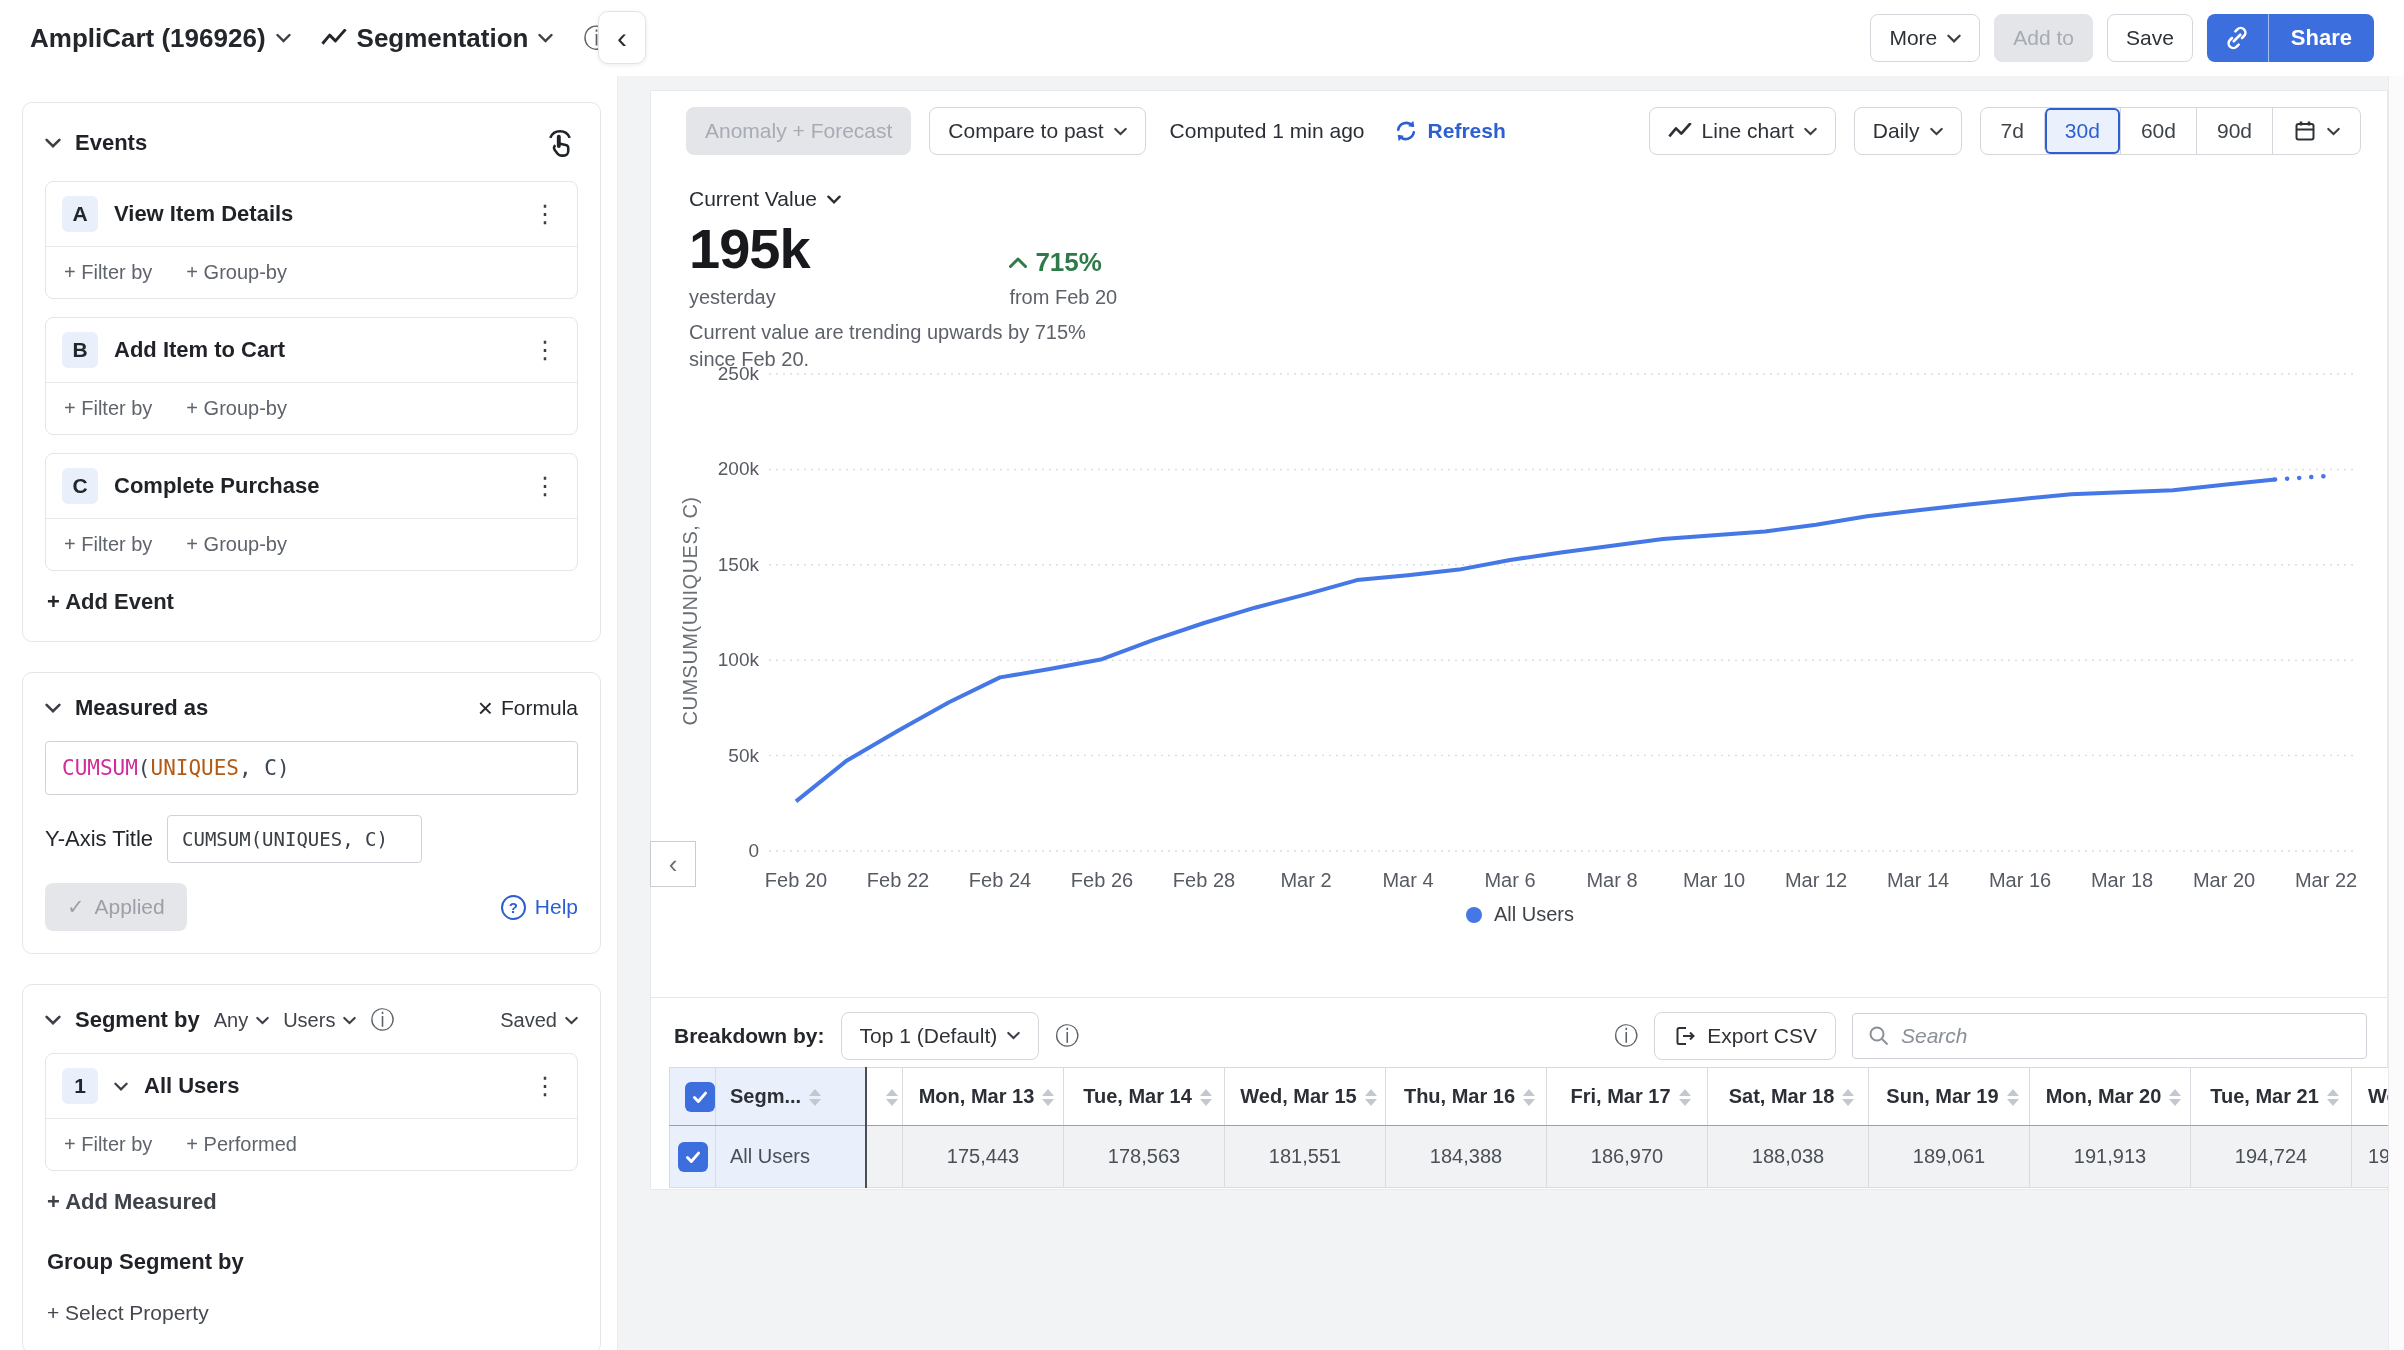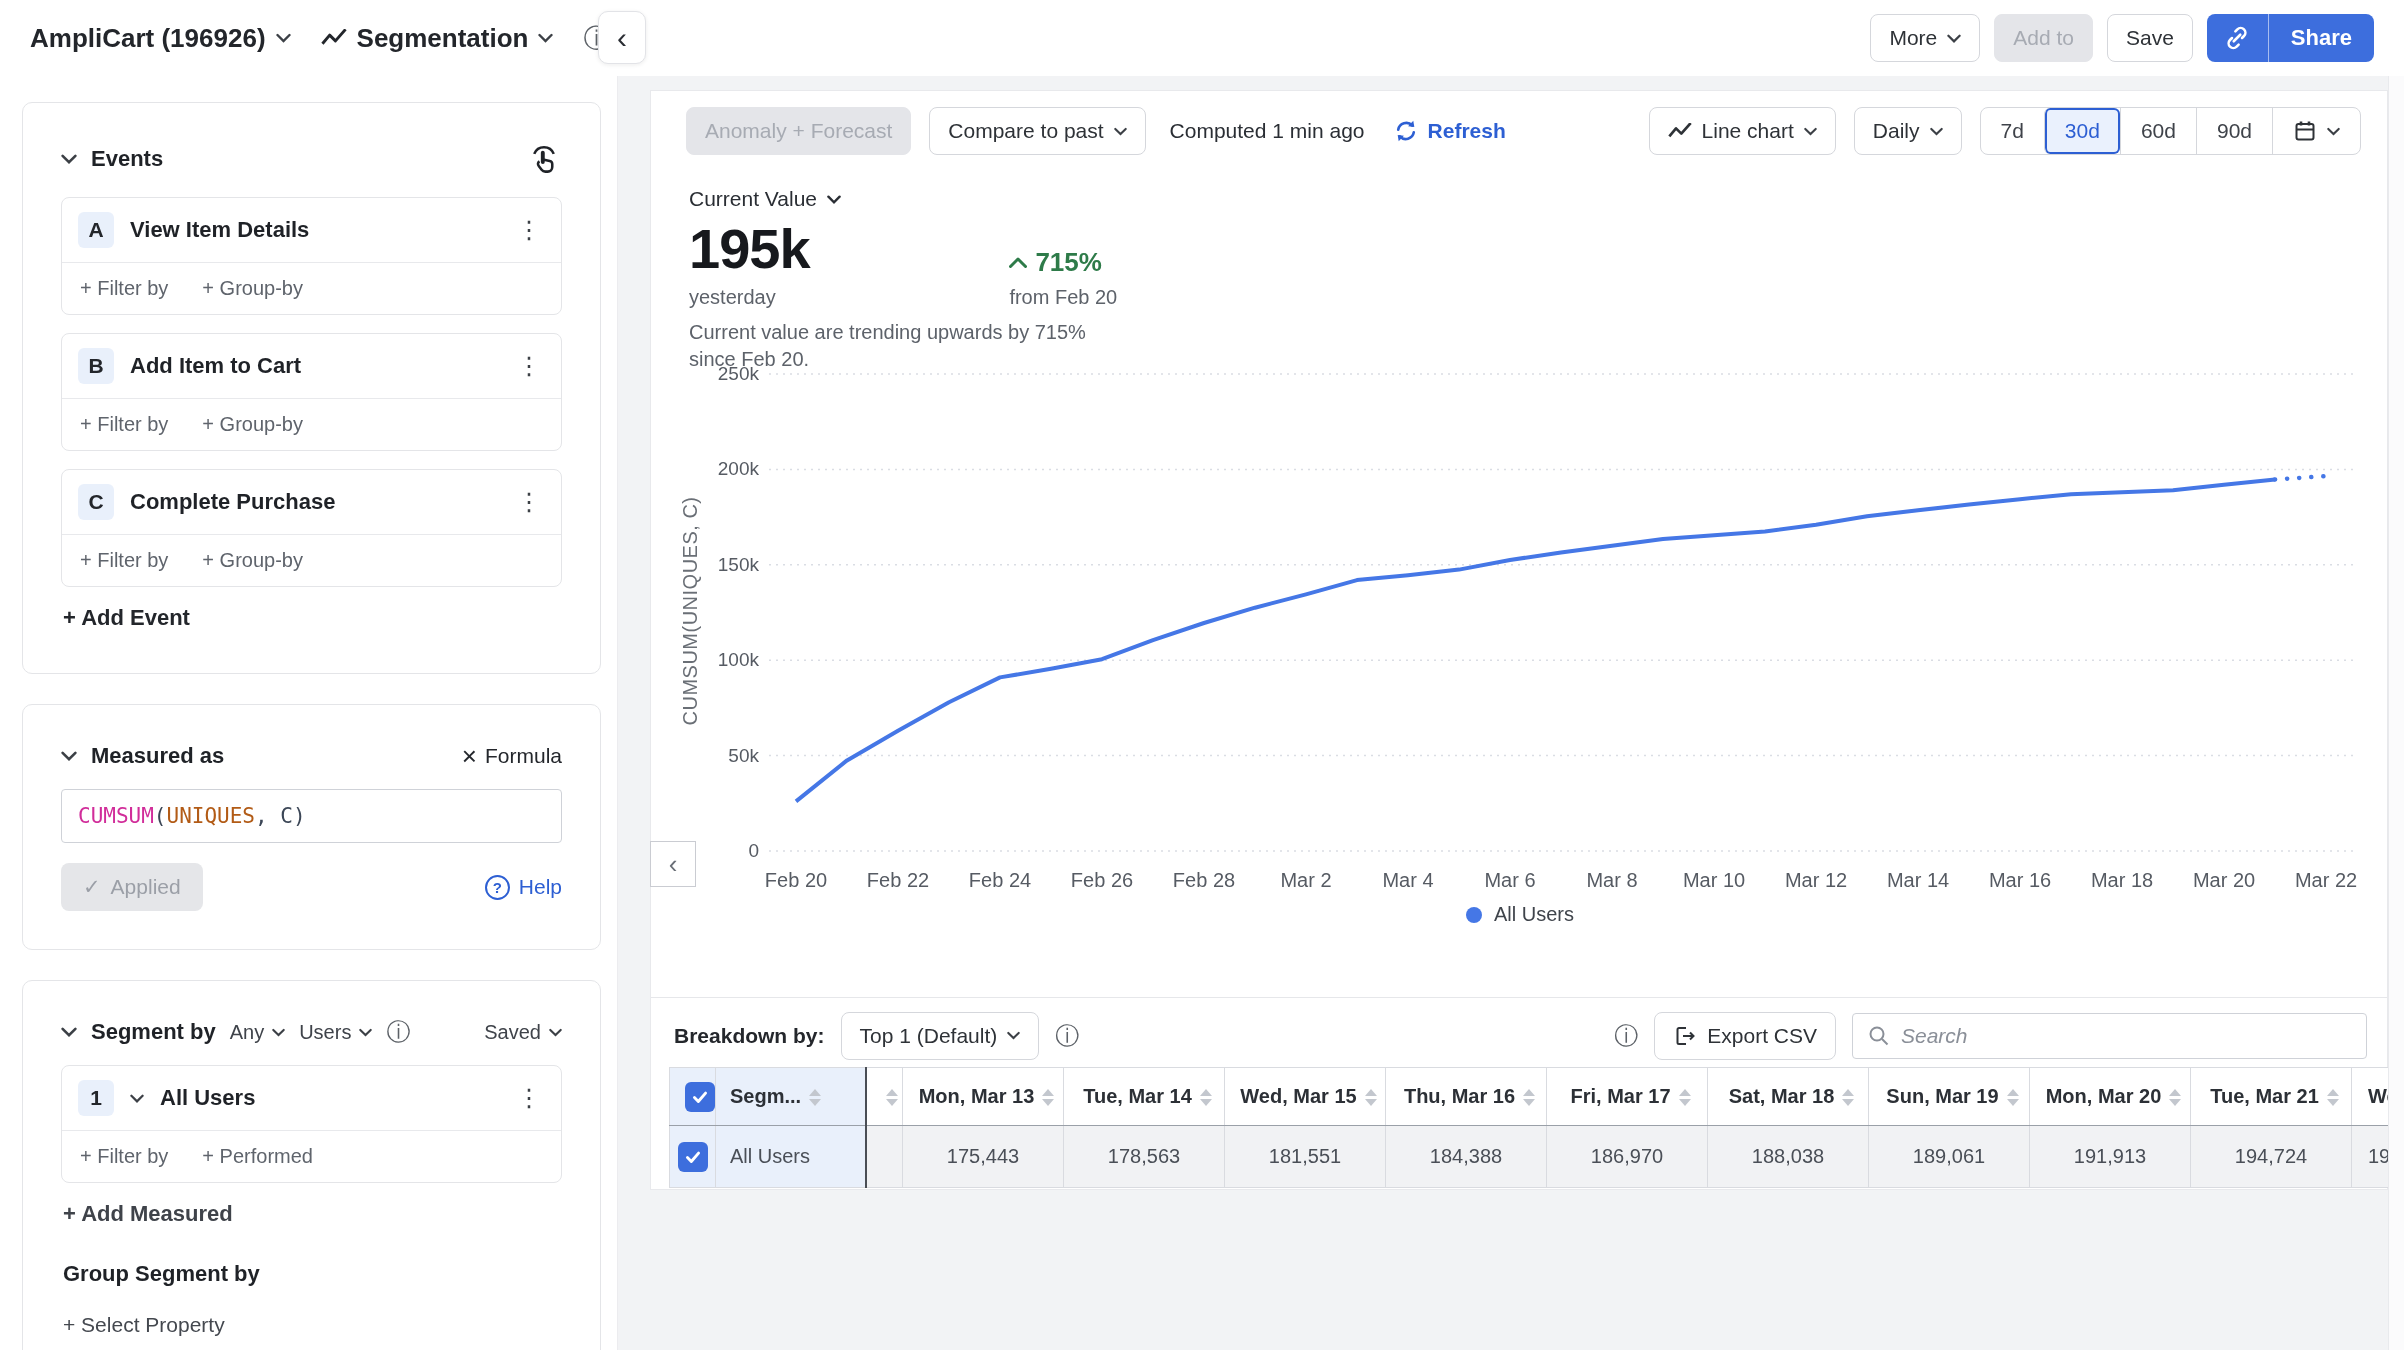--- a/index.html
+++ b/index.html
@@ -24,21 +24,21 @@
   .btn { display:inline-flex; align-items:center; gap:10px; height:48px; padding:0 18px; border-radius:8px;
     font-size:21px; color:#2e3237; background:#fff; border:1px solid #d5d7dc; cursor:pointer; white-space:nowrap;}
   .btn.disabled { background:#e4e5e9; border-color:#e4e5e9; color:#a7abb3; cursor:default; }
   .share-split { display:flex; height:48px; border-radius:8px; overflow:hidden; background:#3d6edd; cursor:pointer;}
   .share-link { width:62px; display:flex; align-items:center; justify-content:center; border-right:1px solid rgba(255,255,255,.55);}
   .share-label { display:flex; align-items:center; padding:0 22px; color:#fff; font-size:22px; font-weight:600;}
 
   
   .sidebar { position:absolute; left:0; top:76px; width:618px; height:1274px; background:#fff;
     border-right:1px solid #ececef; padding:26px 16px 0 22px; overflow:hidden;}
-  .panel { border:1px solid #e4e5e8; border-radius:10px; padding:38px; margin-bottom:30px; background:#fff;}
+  .panel { border:1px solid #e4e5e8; border-radius:10px; padding:22px; margin-bottom:30px; background:#fff;}
   .panel-head { display:flex; align-items:center; gap:14px; margin-bottom:20px; }
   .panel-title { font-size:22px; font-weight:700; color:#1f2227; }
   .spacer { flex:1; }
   .ev-card { border:1px solid #e4e5e8; border-radius:8px; margin-bottom:18px; }
   .ev-top { display:flex; align-items:center; gap:16px; padding:14px 16px; }
   .badge { width:36px; height:36px; background:#e9f0fb; border-radius:6px; display:flex; align-items:center;
     justify-content:center; font-size:21px; font-weight:700; color:#23262b;}
   .ev-name { font-size:22px; font-weight:700; color:#1f2227; flex:1;}
   .kebab { font-size:24px; color:#3c4046; cursor:pointer; padding:0 4px;}
   .ev-sub { border-top:1px solid #e8e9ec; padding:14px 18px; display:flex; gap:34px; font-size:20px; color:#5f646c;}
@@ -242,20 +242,24 @@
       <span style="display:flex;align-items:center;gap:8px;font-size:21px;color:#24272c;cursor:pointer;">
         <span style="font-size:26px;line-height:1;">×</span>
         <span>Formula</span>
       </span>
     </div>
     <div class="formula-box">
       <span class="f-fn">CUMSUM</span>
         <span class="f-p">(</span>
         <span class="f-prop">UNIQUES</span>
         <span class="f-p">, C)</span>
+    </div>
+    <div class="yaxis-row">
+      <span class="yaxis-label">Y-Axis Title</span>
+      <input class="yaxis-input" value="CUMSUM(UNIQUES, C)" style="">
     </div>
     <div class="measured-foot">
       <button class="applied-btn">
         <span>✓</span>
         <span>Applied</span>
       </button>
       <span class="help">
         <span class="qmark">?</span>
         <span>Help</span>
       </span>

